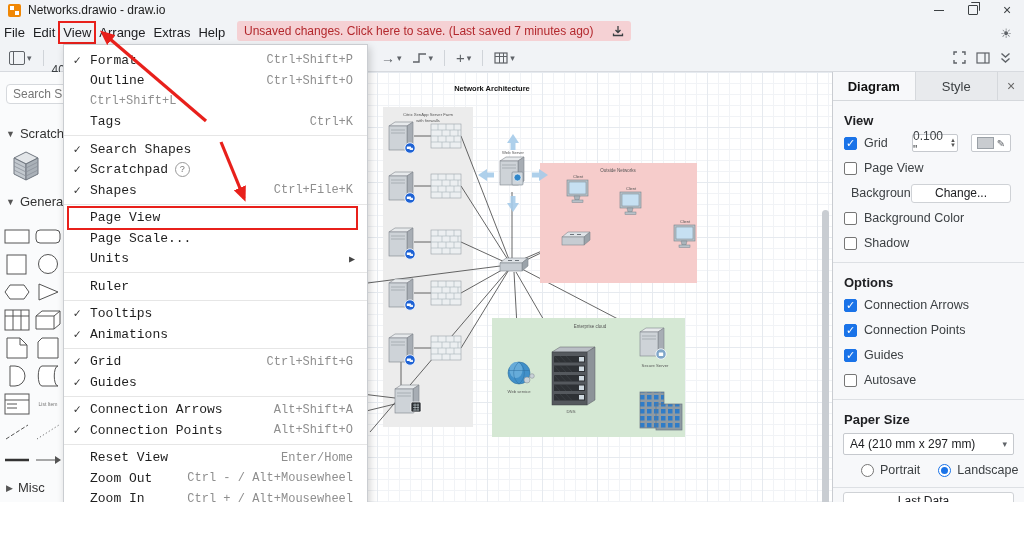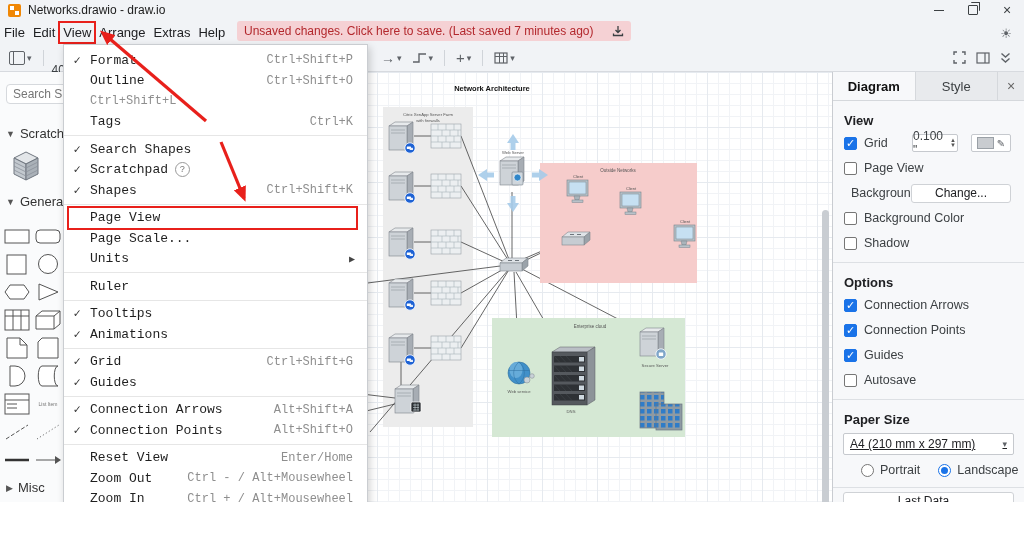--- a/index.html
+++ b/index.html
@@ -74,21 +74,21 @@
              display:flex;align-items:center;justify-content:flex-end;font-size:12px;box-sizing:border-box;padding-right:10px;}
   .spin{position:absolute;right:1px;top:0;display:flex;flex-direction:column;line-height:5px;font-size:6px;color:#555;padding-top:3px;}
   .swatch-btn{position:absolute;right:2px;width:40px;height:18px;background:#fff;border:1px solid #c6c9ce;border-radius:2px;
               display:flex;align-items:center;justify-content:center;gap:3px;box-sizing:border-box;}
   .swatch{width:15px;height:10px;background:#c9ccd0;border:1px solid #9aa0a6;}
   .pencil{font-size:10px;color:#5f6368;}
   .rbtn{background:#fff;border:1px solid #cfd2d6;border-radius:3px;font-size:12px;color:#202124;display:flex;align-items:center;justify-content:center;box-sizing:border-box;}
   .change-btn{position:absolute;right:2px;width:100px;height:19px;}
   .rsep{border-top:1px solid #dde0e4;margin:10px 0 0 0;}
   .paper-select{margin:4px 10px 8px 10px;height:20px;background:#fff;border:1px solid #c6c9ce;border-radius:2px;display:flex;align-items:center;
-                justify-content:space-between;padding:0 6px;font-size:12px;color:#202124;text-decoration:underline;}
+                justify-content:space-between;padding:0 6px;font-size:12px;color:#202124;}
   .orient-row{display:flex;align-items:center;gap:6px;margin:2px 0 4px 28px;}
   .stackbtn{margin:4px 10px 0 10px;height:17px;}
   
   .dropdown{position:absolute;left:63px;top:44px;width:305px;height:520px;background:#fff;border:1px solid #cacdd1;
             box-shadow:2px 3px 8px rgba(0,0,0,0.18);z-index:40;box-sizing:border-box;padding-top:5px;}
   .mi{height:20.5px;display:flex;align-items:center;font-size:13px;color:#1f1f1f;position:relative;font-family:Liberation Mono, monospace;}
   .mi-check{width:26px;text-align:center;flex:none;font-size:12px;color:#333;}
   .mi-check.on::before{content:"✓";}
   .mi-label{flex:1;}
   .mi-short{color:#8e8e8e;font-size:12px;padding-right:14px;text-align:right;}
@@ -617,21 +617,21 @@
       </div>
     <div class="mi">
         <span class="mi-check on"></span>
         <span class="mi-label" style="flex:none;">Scratchpad</span>
         <span class="mi-info">?</span>
         <span style="flex:1;"></span>
       </div>
     <div class="mi">
         <span class="mi-check on"></span>
         <span class="mi-label">Shapes</span>
-        <span class="mi-short">Ctrl+Shift+K</span>
+        <span class="mi-short">Ctrl+File+K</span>
       </div>
     <div class="msep"></div>
     <div class="mi hl-row">
         <span class="mi-check"></span>
         <span class="mi-label">Page View</span>
       </div>
     <div class="mi">
         <span class="mi-check"></span>
         <span class="mi-label">Page Scale...</span>
       </div>

